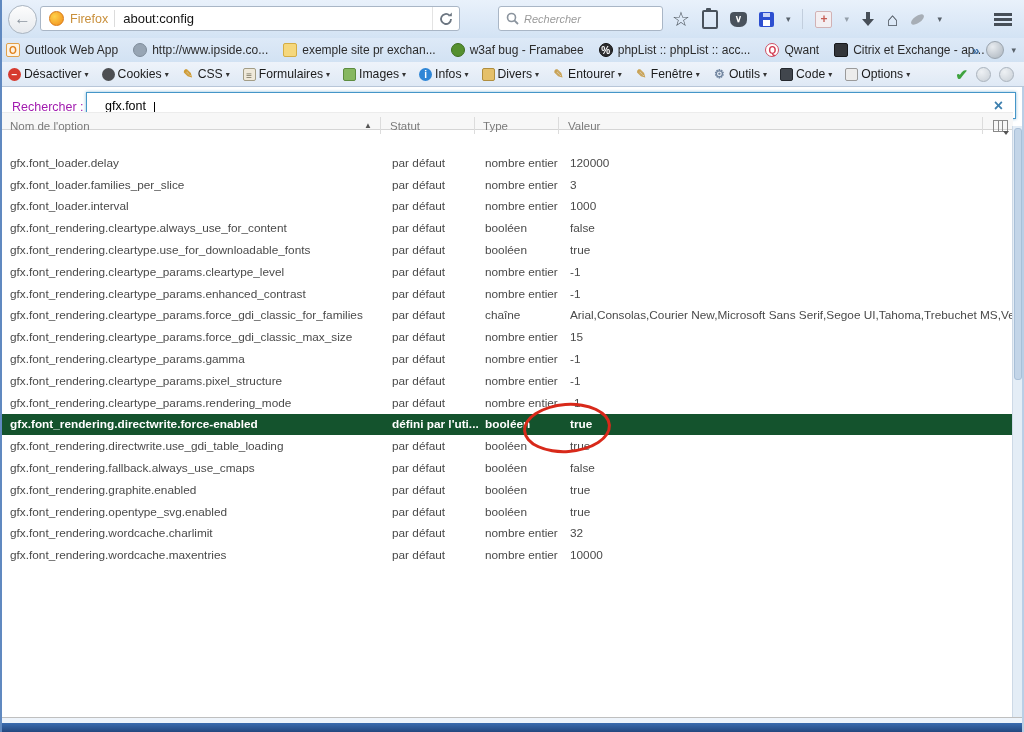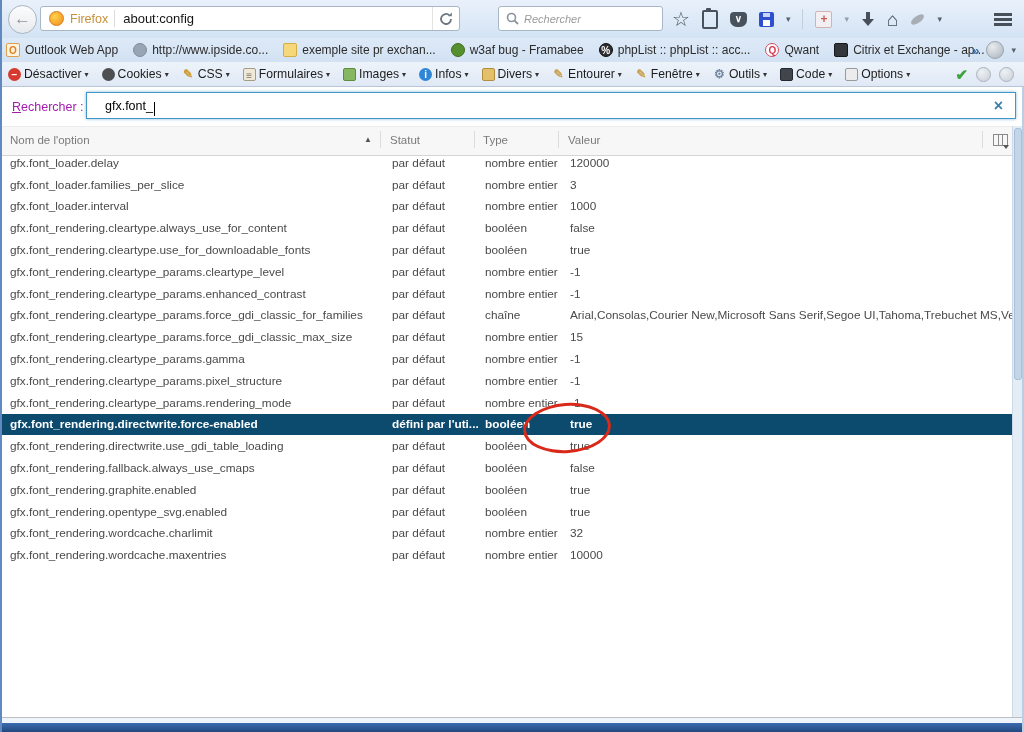--- a/index.html
+++ b/index.html
@@ -91,38 +91,38 @@
   .filter-label{position:absolute;left:10px;top:12px;font-size:12.5px;color:#a21caf}
   .filter-label .ak{text-decoration:underline}
   .filter-input{position:absolute;left:84px;top:4px;right:6px;height:27px;background:#fff;
                 border:1px solid #4596c8;box-shadow:0 0 3px rgba(70,150,200,.65);
                 display:flex;align-items:center;padding-left:18px;font-size:12.5px;color:#000;
                 box-sizing:border-box;cursor:text}
   .tcaret{display:inline-block;width:1px;height:14px;background:#000;margin-left:1px;position:relative;top:3px}
   .clear-x{margin-left:auto;margin-right:12px;color:#3e7fae;font-size:16px;font-weight:bold;cursor:pointer;line-height:1}
 
   
-  .thead{position:absolute;top:126px;left:2px;right:11px;height:30px;background:#f7f7f7;
+  .thead{position:absolute;top:112px;left:2px;right:11px;height:18px;background:#f7f7f7;
          border-top:1px solid #ececec;border-bottom:1px solid #d5d5d5;
          font-size:11.5px;color:#7a7a7a;line-height:26px;box-sizing:border-box}
   .thead .hc{position:absolute;top:0;cursor:pointer;white-space:nowrap}
   .h-name{left:8px}.h-status{left:388px}.h-type{left:481px}.h-value{left:566px}
   .sort-arrow{position:absolute;left:362px;top:0;font-size:8px;color:#555}
   .hsep{position:absolute;top:4px;width:1px;height:17px;background:#dcdcdc}
   .hs1{left:378px}.hs2{left:472px}.hs3{left:556px}.hs4{left:980px}
   .colpicker{position:absolute;right:5px;top:7px;width:13px;height:10px;border:1px solid #8a8a8a;
              background:linear-gradient(90deg,transparent 4px,#8a8a8a 4px,#8a8a8a 5px,transparent 5px,transparent 8px,#8a8a8a 8px,#8a8a8a 9px,transparent 9px);cursor:pointer}
   .colpicker::after{content:"";position:absolute;right:-2px;bottom:-4px;border-left:3px solid transparent;
                     border-right:3px solid transparent;border-top:4px solid #555}
 
   .tbody{position:absolute;top:152px;left:2px;right:12px}
   .trow{height:21.8px;display:grid;grid-template-columns:382px 93px 85px 1fr;align-items:center;
         padding-left:8px;font-size:11.8px;color:#4a4a4a;white-space:nowrap;cursor:default}
   .trow span{overflow:hidden;min-width:0}
-  .trow.selected{background:#0c4a6e;color:#fff;font-weight:bold}
+  .trow.selected{background:#14532d;color:#fff;font-weight:bold}
 
   
   .annotation{position:absolute;left:523px;top:403px;width:82px;height:44px;
               border:3px solid #d8291a;border-radius:50%;transform:rotate(-4deg);
               pointer-events:none;z-index:30}
 
   
   .scroll{position:absolute;right:2px;top:126px;bottom:14px;width:9px;background:#e4edf6;border-left:1px solid #cdd9e6}
   .thumb{position:absolute;top:2px;left:1px;width:6px;height:250px;background:#c3d5e8;
          border:1px solid #a9c0d8;border-radius:3px;cursor:grab}

